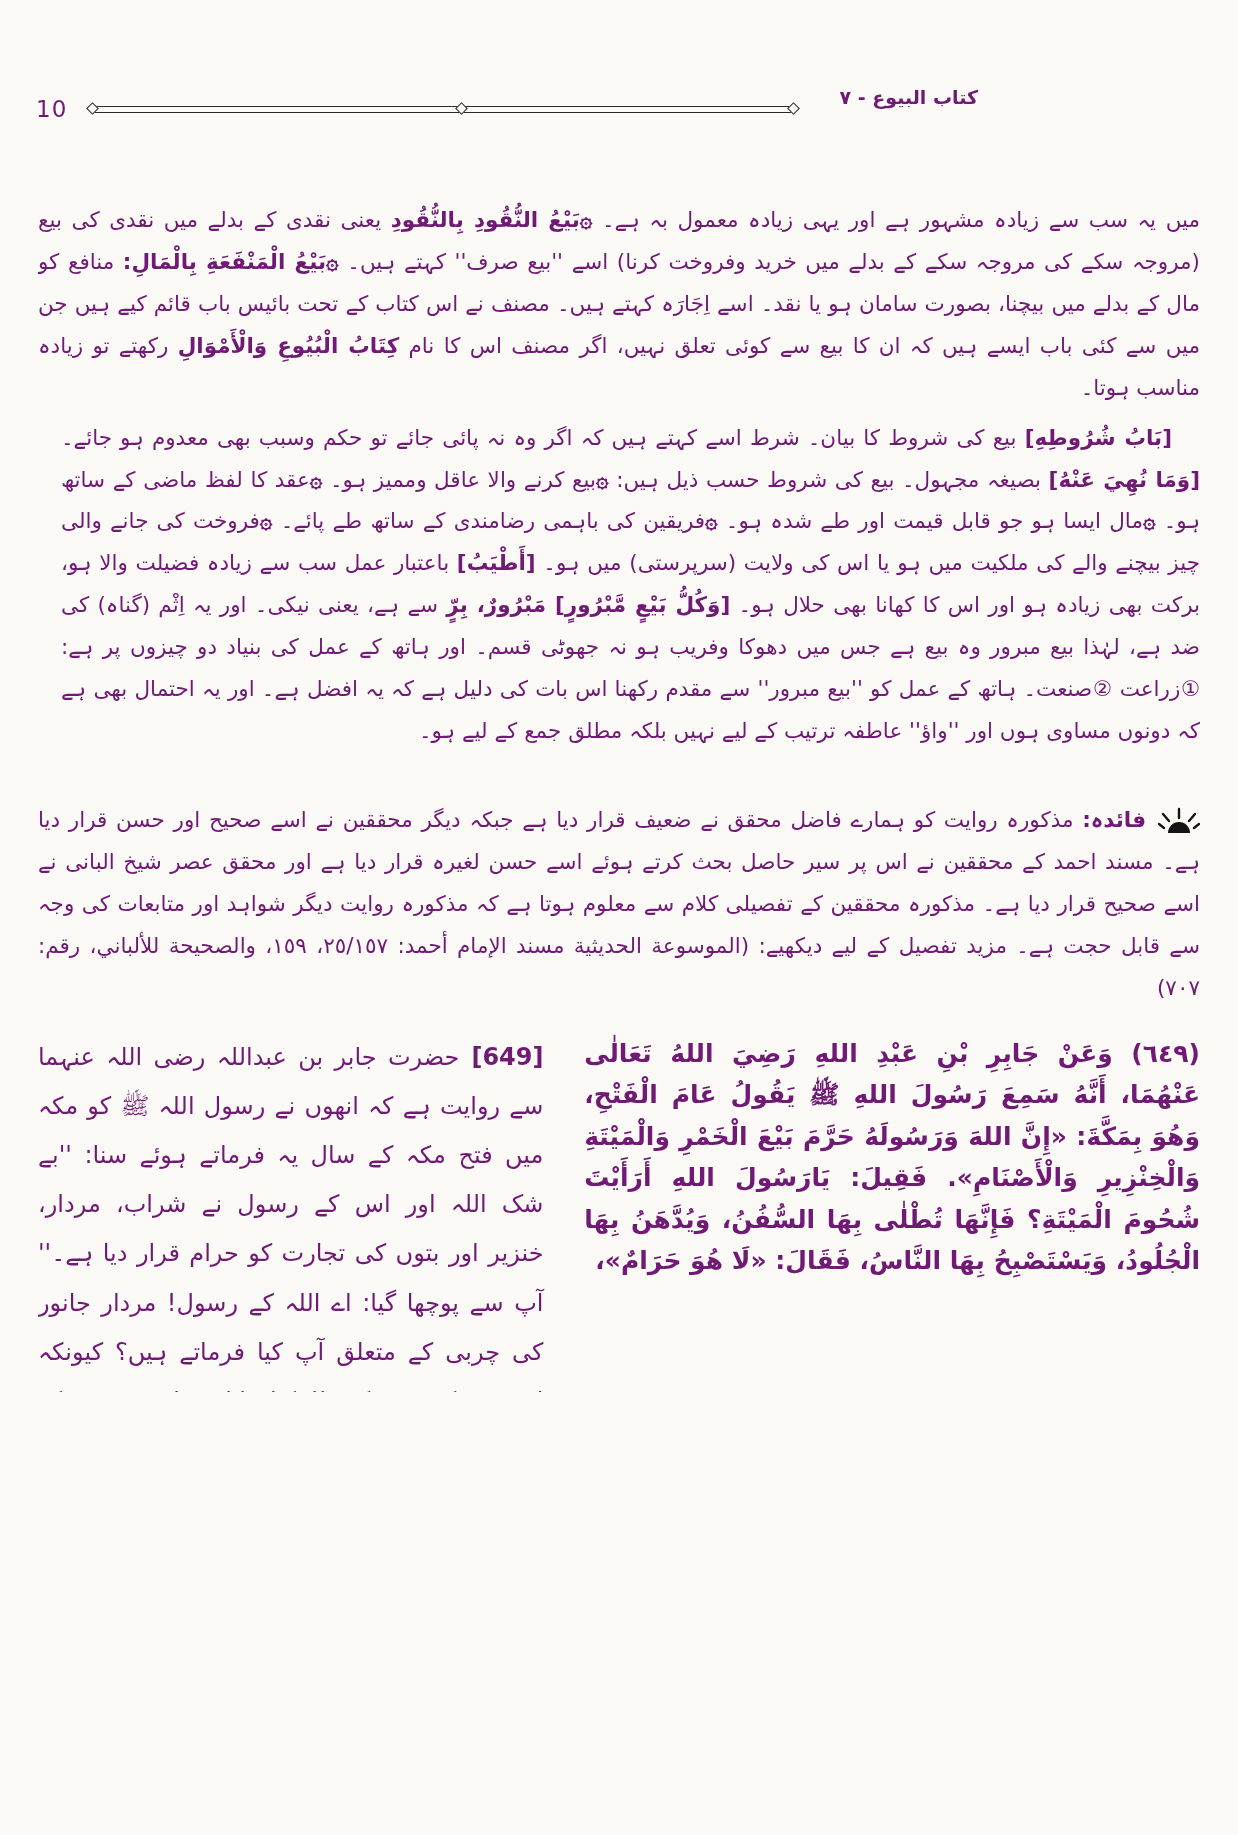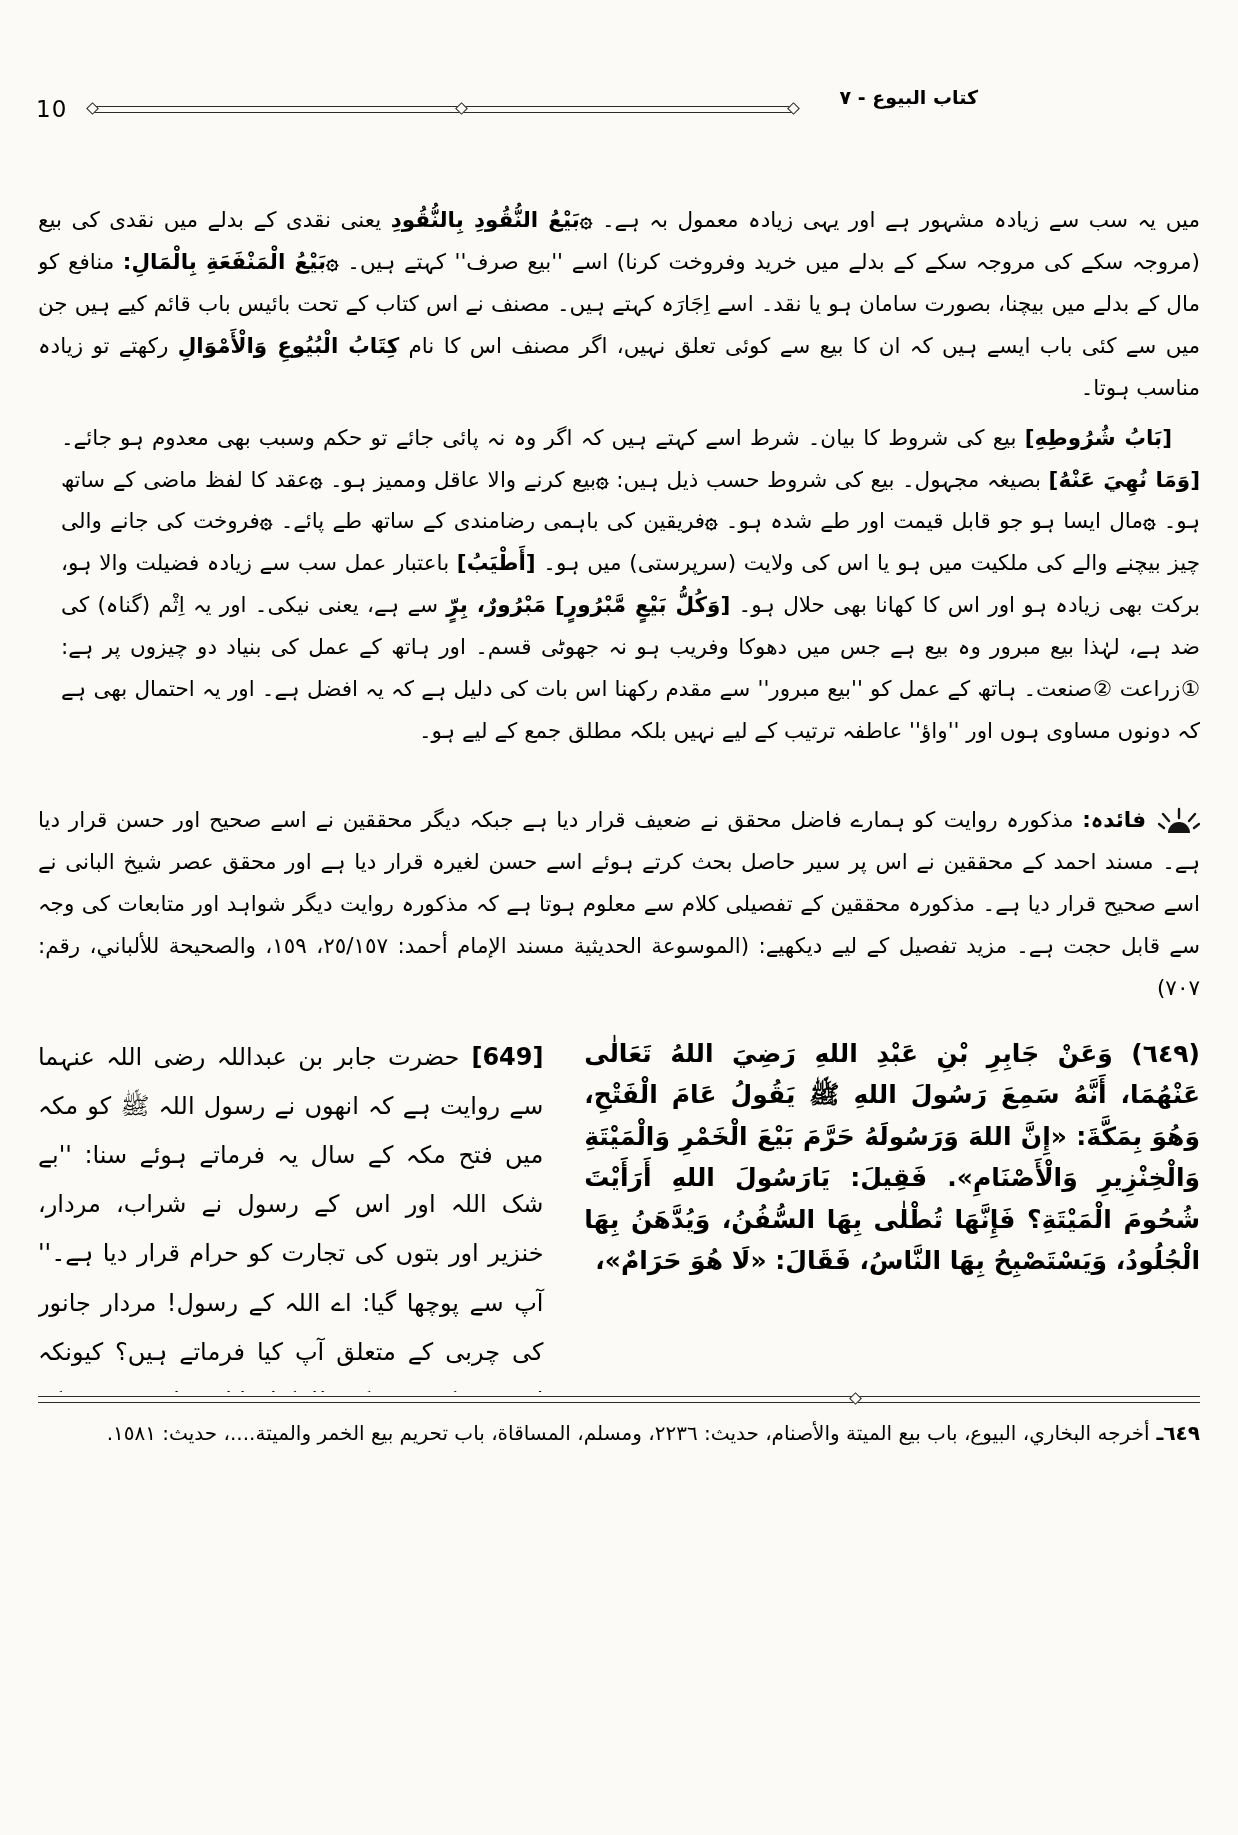--- a/index.html
+++ b/index.html
@@ -2,21 +2,21 @@
 <html lang="ur"><head>
 <meta charset="utf-8">
 <style>
   * { margin:0; padding:0; box-sizing:border-box; }
   html, body { background:#9a9a98; }
   .page {
     position:relative;
     width:1238px; height:1835px;
     margin:0 auto;
     background:#fbfaf6;
-    color:#000000;
+    color:#701a75;
     font-family:"DejaVu Sans", sans-serif;
     overflow:hidden;
   }
 
   
   .page-header { position:absolute; top:92px; left:34px; right:34px; height:40px; }
   .page-number { position:absolute; left:2px; top:4px; font-size:23px; letter-spacing:1px; }
   .header-rule {
     position:absolute; left:58px; top:14px; width:702px; height:7px;
     border-top:1.6px solid #2b2b2b; border-bottom:1.6px solid #2b2b2b;
@@ -115,20 +115,14 @@
             </svg></span><span class="b">فائدہ:</span><span> مذکورہ روایت کو ہمارے فاضل محقق نے ضعیف قرار دیا ہے جبکہ دیگر محققین نے اسے صحیح اور حسن قرار دیا ہے۔ مسند احمد کے محققین نے اس پر سیر حاصل بحث کرتے ہوئے اسے حسن لغیرہ قرار دیا ہے اور محقق عصر شیخ البانی نے اسے صحیح قرار دیا ہے۔ مذکورہ محققین کے تفصیلی کلام سے معلوم ہوتا ہے کہ مذکورہ روایت دیگر شواہد اور متابعات کی وجہ سے قابل حجت ہے۔ مزید تفصیل کے لیے دیکھیے: (الموسوعة الحديثية مسند الإمام أحمد: ٢٥/١٥٧، ١٥٩، والصحيحة للألباني، رقم: ٧٠٧)</span></p>
     </div>
 
     <section class="columns">
       <div class="col-arabic"><span>(٦٤٩) وَعَنْ جَابِرِ بْنِ عَبْدِ اللهِ رَضِيَ اللهُ تَعَالٰى عَنْهُمَا، أَنَّهُ سَمِعَ رَسُولَ اللهِ ﷺ يَقُولُ عَامَ الْفَتْحِ، وَهُوَ بِمَكَّةَ: </span><span class="b">«إِنَّ اللهَ وَرَسُولَهُ حَرَّمَ بَيْعَ الْخَمْرِ وَالْمَيْتَةِ وَالْخِنْزِيرِ وَالْأَصْنَامِ».</span><span> فَقِيلَ: يَارَسُولَ اللهِ أَرَأَيْتَ شُحُومَ الْمَيْتَةِ؟ فَإِنَّهَا تُطْلٰى بِهَا السُّفُنُ، وَيُدَّهَنُ بِهَا الْجُلُودُ، وَيَسْتَصْبِحُ بِهَا النَّاسُ، فَقَالَ: </span><span class="b">«لَا هُوَ حَرَامٌ»،</span></div>
       <div class="col-urdu"><span class="b">[649] </span><span>حضرت جابر بن عبداللہ رضی اللہ عنہما سے روایت ہے کہ انھوں نے رسول اللہ ﷺ کو مکہ میں فتح مکہ کے سال یہ فرماتے ہوئے سنا: ''بے شک اللہ اور اس کے رسول نے شراب، مردار، خنزیر اور بتوں کی تجارت کو حرام قرار دیا ہے۔'' آپ سے پوچھا گیا: اے اللہ کے رسول! مردار جانور کی چربی کے متعلق آپ کیا فرماتے ہیں؟ کیونکہ اس سے کشتیوں کو طلا کیا جاتا ہے اور چمڑوں کو چکنا کیا جاتا ہے اور لوگ اسے جلا</span></div>
     </section>
 
   </main>
 
-  <footer class="footnote-area">
-    <div class="footnote-rule">
-      <span class="diamond d-foot"></span>
-    </div>
-    <p class="footnote"><span class="b">٦٤٩ـ </span><span>أخرجه البخاري، البيوع، باب بيع الميتة والأصنام، حديث: ٢٢٣٦، ومسلم، المساقاة، باب تحريم بيع الخمر والميتة....، حديث: ١٥٨١.</span></p>
-  </footer>
 
 </div>
 
 </body></html>

